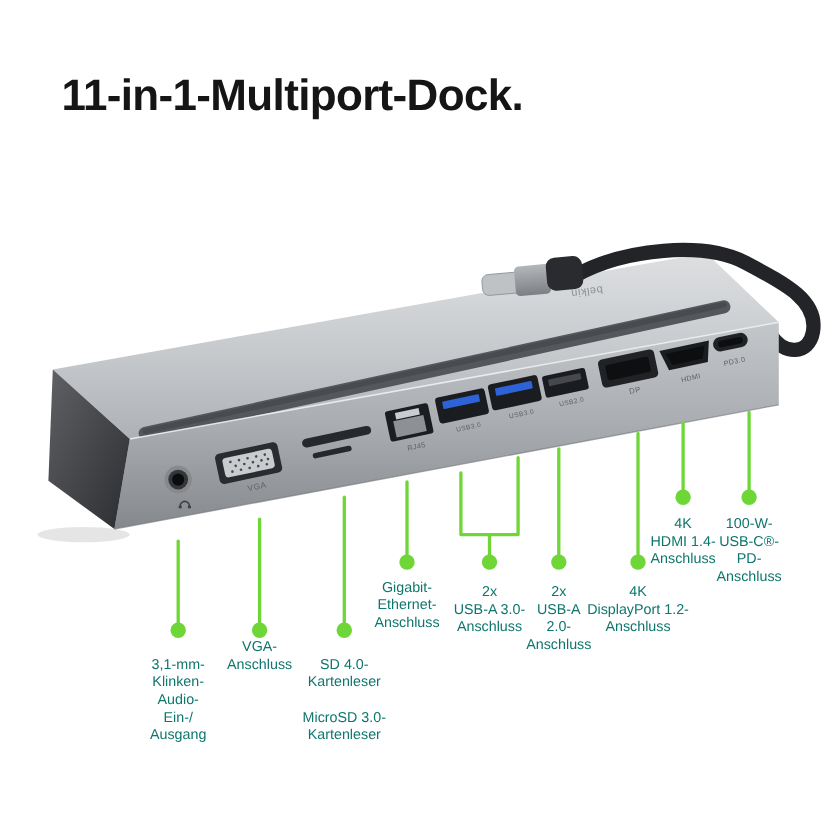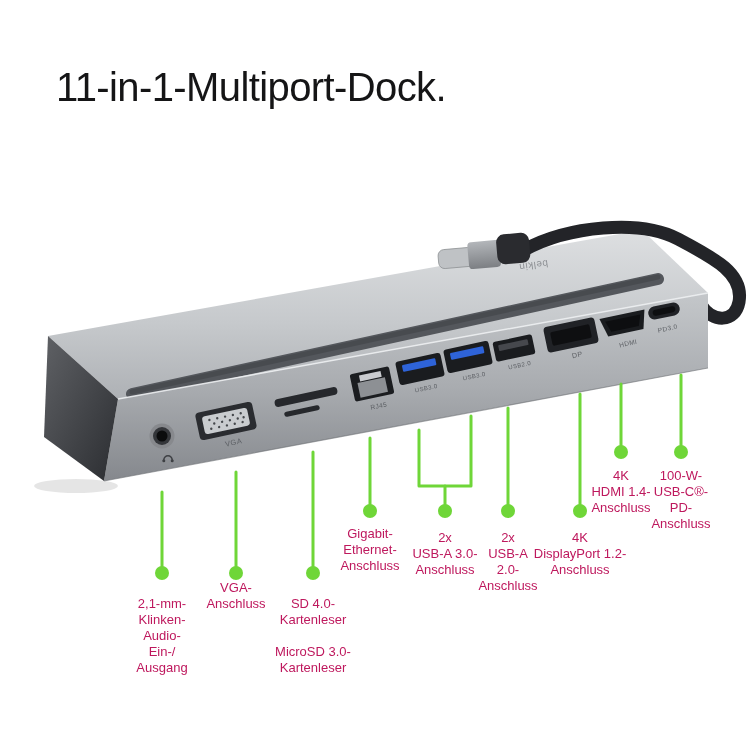--- a/index.html
+++ b/index.html
@@ -2,27 +2,27 @@
 <html><head>
 <meta charset="utf-8">
 <style>
   html,body{margin:0;padding:0;background:#ffffff;}
   .stage{
     position:relative;width:750px;height:750px;background:#ffffff;overflow:hidden;
     font-family:"Liberation Sans", sans-serif;
   }
   .page-title{
     position:absolute;left:56px;top:64px;
-    font-size:40px;line-height:1.15;font-weight:400;letter-spacing:-0.6px;
+    font-size:40px;line-height:1.15;font-weight:700;letter-spacing:-0.6px;
     color:#151516;white-space:nowrap;
   }
   .dock-svg{position:absolute;left:0;top:0;}
   .callout-label{
     position:absolute;width:150px;margin-left:-75px;
-    text-align:center;font-size:13px;line-height:16px;color:#be185d;
+    text-align:center;font-size:13px;line-height:16px;color:#0f766e;
     white-space:pre-line;letter-spacing:0px;
   }
 </style>
 </head>
 <body>
 
 <div class="stage">
 
   <div class="page-title">11-in-1-Multiport-Dock.</div>
 
@@ -175,21 +175,21 @@
       <circle cx="313" cy="573" r="7"></circle>
       <circle cx="370" cy="511" r="7"></circle>
       <circle cx="445" cy="511" r="7"></circle>
       <circle cx="508" cy="511" r="7"></circle>
       <circle cx="580" cy="511" r="7"></circle>
       <circle cx="621" cy="452" r="7"></circle>
       <circle cx="681" cy="452" r="7"></circle>
     </g>
   </svg>
 
-  <div class="callout-label" style="left:162px;top:596px">2,1-mm-
+  <div class="callout-label" style="left:162px;top:596px">3,1-mm-
 Klinken-
 Audio-
 Ein-/
 Ausgang</div>
   <div class="callout-label" style="left:236px;top:580px">VGA-
 Anschluss</div>
   <div class="callout-label" style="left:313px;top:596px">SD 4.0-
 Kartenleser
 
 MicroSD 3.0-

